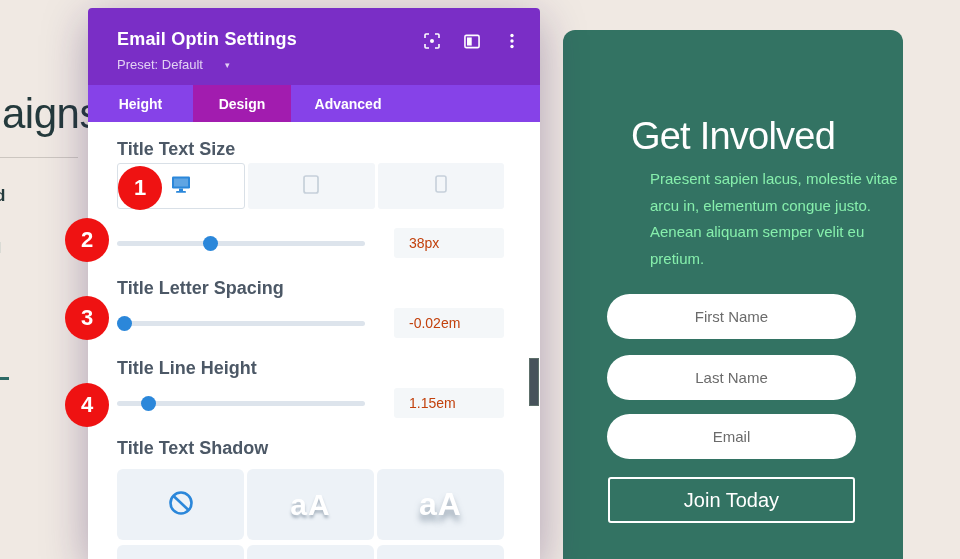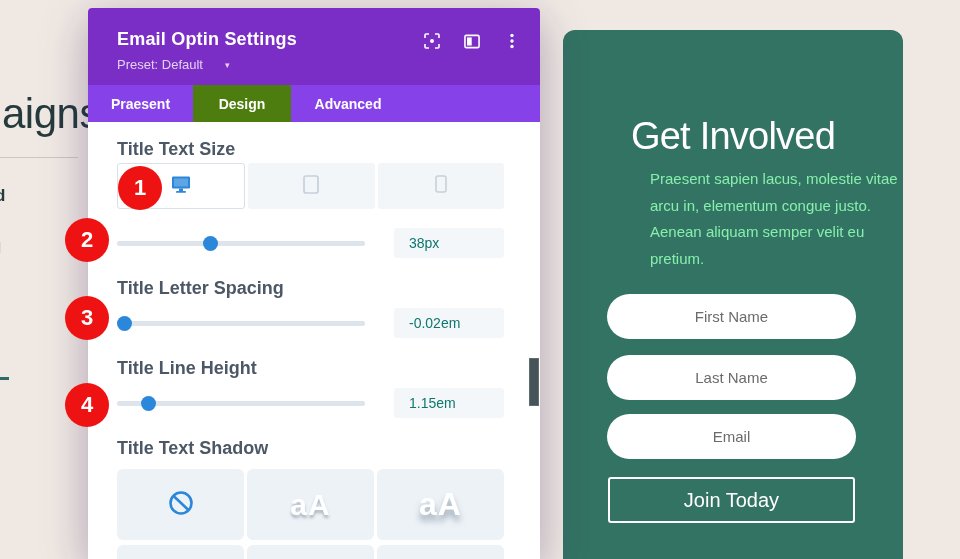--- a/index.html
+++ b/index.html
@@ -39,21 +39,21 @@
   .hdr-icons { position:absolute; right:20px; top:25px; display:flex; gap:24px; align-items:center; }
   .hdr-icon { width:16px; height:16px; display:flex; align-items:center; justify-content:center; cursor:pointer; }
 
   .tab-bar { display:flex; height:37px; background:#8642e8; }
   .tab {
     color:#fff; font-size:14px; font-weight:bold;
     display:flex; align-items:center; justify-content:center;
     cursor:pointer;
   }
   .tab-0 { width:105px; } .tab-1 { width:98px; } .tab-2 { width:114px; }
-  .tab.active { background:#4d7c0f; }
+  .tab.active { background:#a21caf; }
 
   .modal-body { position:relative; height:437px; background:#fff; }
   .sec-label { position:absolute; left:29px; font-size:18px; font-weight:600; color:#4c5866; }
   .lbl-1 { top:17px; } .lbl-2 { top:156px; } .lbl-3 { top:236px; } .lbl-4 { top:316px; }
 
   .device-tabs { position:absolute; left:29px; top:41px; width:387px; height:46px; display:flex; gap:3px; }
   .device-tab {
     flex:1; background:#f3f6f9; border-radius:3px;
     display:flex; align-items:center; justify-content:center; cursor:pointer;
   }
@@ -63,21 +63,21 @@
   .row-1 { top:106px; } .row-2 { top:186px; } .row-3 { top:266px; }
   .slider-track-wrap { position:relative; width:248px; height:30px; cursor:pointer; }
   .slider-track { position:absolute; top:13px; left:0; width:100%; height:5px; background:#dde4ec; border-radius:3px; }
   .slider-thumb {
     position:absolute; top:8px; width:15px; height:15px; border-radius:50%;
     background:#2b87da; cursor:grab;
   }
   .value-box {
     width:110px; height:30px; background:#f4f7f9; border:none; border-radius:3px;
     font-family:"Liberation Sans", sans-serif;
-    font-size:14px; color:#0f766e; padding-left:15px; outline:none;
+    font-size:14px; color:#c2410c; padding-left:15px; outline:none;
   }
 
   .shadow-grid { position:absolute; left:29px; top:347px; width:387px; }
   .shadow-row { display:flex; gap:3px; margin-bottom:5px; }
   .shadow-cell {
     flex:1; height:71px; background:#edf2f7; border-radius:6px;
     display:flex; align-items:center; justify-content:center; cursor:pointer;
   }
   .aA { font-size:30px; font-weight:bold; color:#fff; letter-spacing:1px; }
   .aA-sm { text-shadow:0 3px 3px rgba(90,110,130,.45); }
@@ -166,21 +166,21 @@
         <svg width="4" height="16" viewBox="0 0 4 16">
           <circle cx="2" cy="2.5" r="1.7" fill="#fff"></circle>
           <circle cx="2" cy="8" r="1.7" fill="#fff"></circle>
           <circle cx="2" cy="13.5" r="1.7" fill="#fff"></circle>
         </svg>
       </span>
     </div>
   </div>
 
   <div class="tab-bar">
-    <div class="tab tab-0">Praesent</div>
+    <div class="tab tab-0">Height</div>
     <div class="tab tab-1 active">Design</div>
     <div class="tab tab-2">Advanced</div>
   </div>
 
   <div class="modal-body">
 
     <div class="sec-label lbl-1">Title Text Size</div>
 
     <div class="device-tabs">
       <div class="device-tab active">

